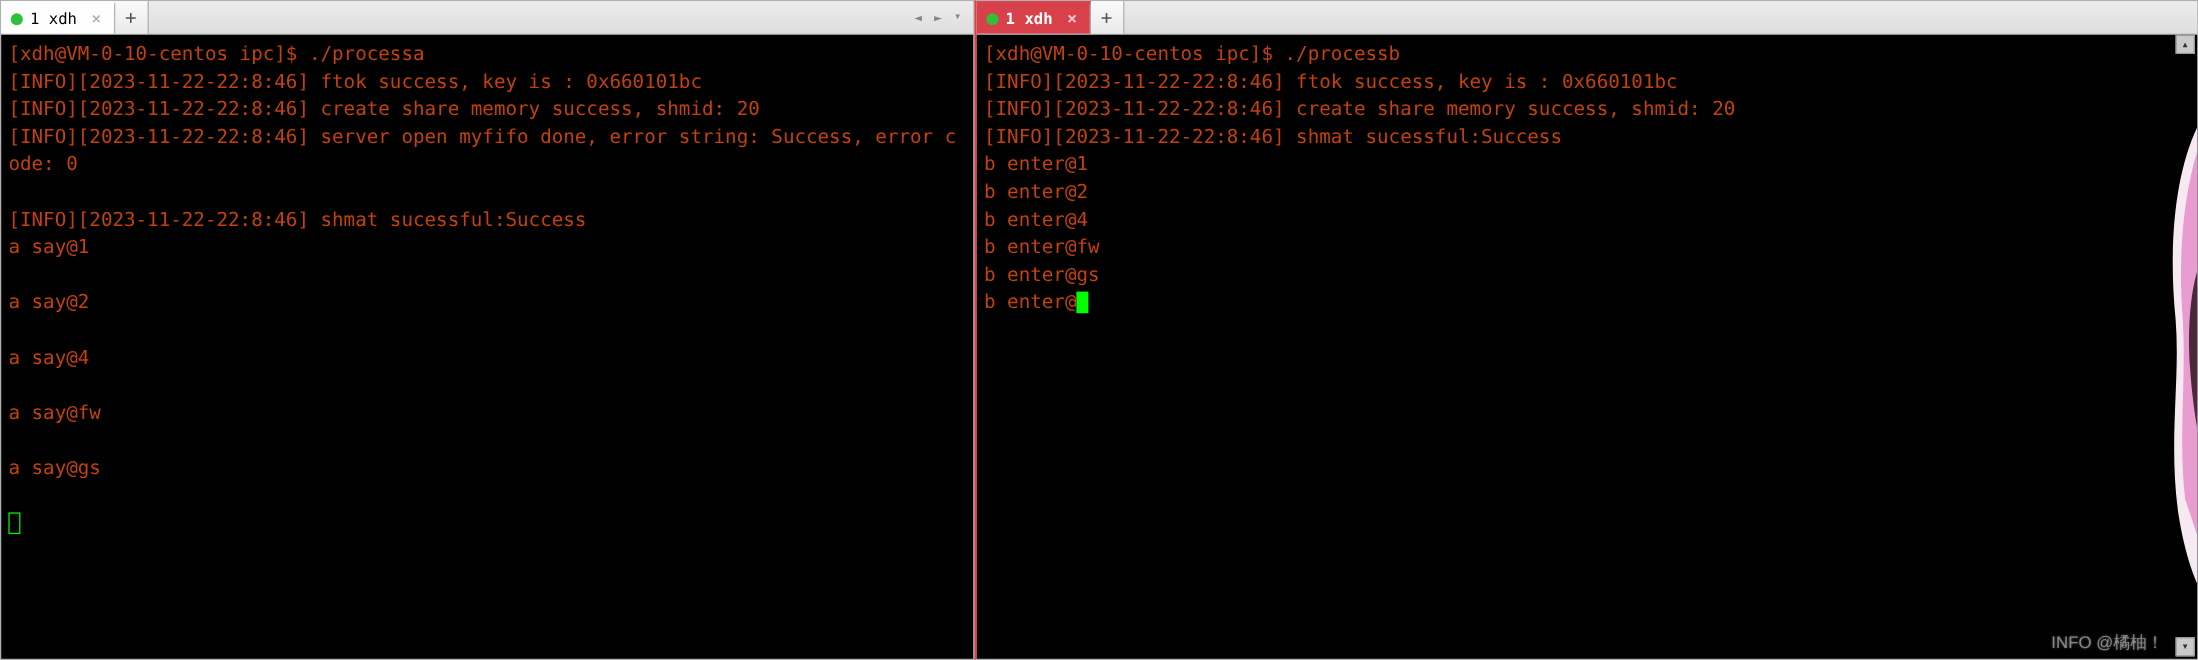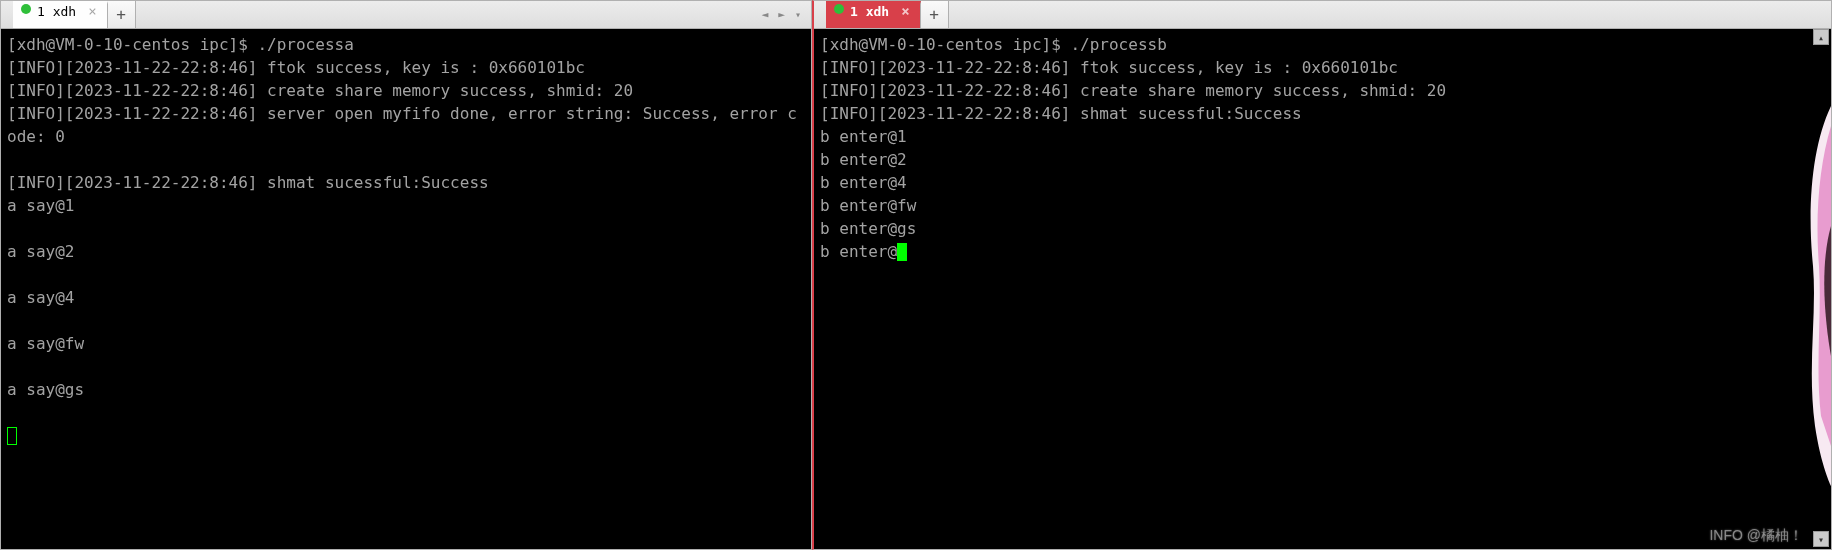--- a/index.html
+++ b/index.html
@@ -29,26 +29,26 @@
     height: 28px;
     background: linear-gradient(#ececec,#dedede);
     border-bottom: 1px solid #b0b0b0;
     display: flex;
     align-items: stretch;
     position: relative;
     font-size: 13px;
   }
   .tab {
     display: flex;
+    align-items: center;
     gap: 6px;
     padding: 0 8px 0 8px;
     background: #fefefe;
     border-right: 1px solid #b0b0b0;
     position: relative;
-    margin-left: 12px;
   }
   .pane-left .tab { border-top: 3px solid rgba(0,0,0,0); }
   .pane-right .tab { background: #d8404a; color: #fff; border-top: 3px solid #d8404a; }
   .dot {
     width: 10px; height: 10px; border-radius: 50%;
     background: #2fbf3a;
     display: inline-block;
   }
   .tab-label { padding-right: 4px; }
   .tab-close {
@@ -72,21 +72,21 @@
     align-items: center;
     gap: 10px;
     padding: 0 10px;
     color: #888;
   }
   .tab-nav .arrow { font-size: 11px; }
   .tab-nav .chevron { font-size: 10px; }
   .terminal {
     flex: 1;
     background: #000;
-    color: #a3a3a3;
+    color: #c2410c;
     font-family: "DejaVu Sans Mono","Consolas",monospace;
     font-size: 16px;
     line-height: 23px;
     padding: 4px 6px;
     white-space: pre-wrap;
     word-break: break-all;
     overflow: hidden;
     position: relative;
   }
   .cursor-block {

